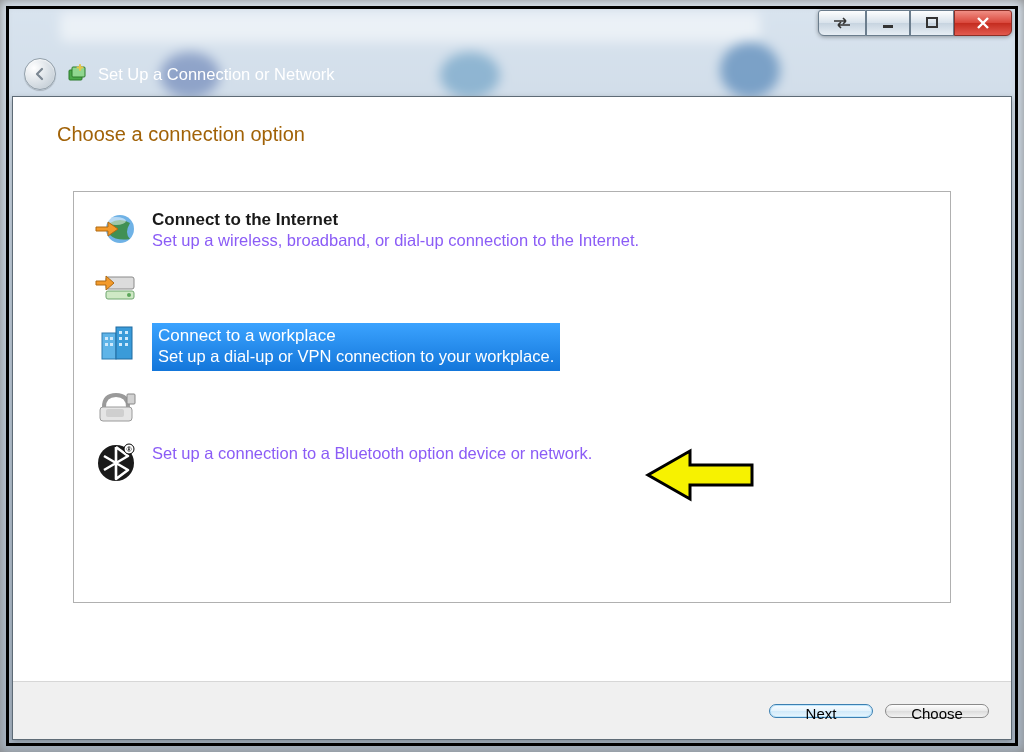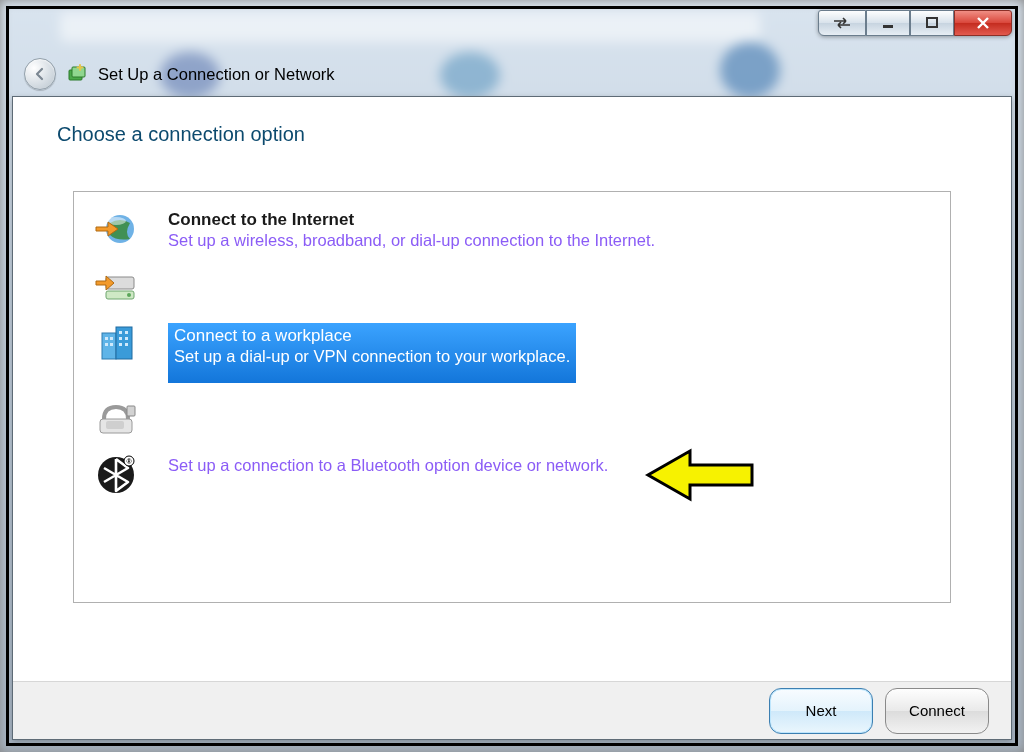--- a/index.html
+++ b/index.html
@@ -98,58 +98,58 @@
     }
     .wizard-icon {
       width: 22px;
       height: 22px;
       display: flex;
       align-items: center;
       justify-content: center;
     }
     .header-title {
       font-size: 16.5px;
-      color: #000000;
+      color: #ffffff;
       font-weight: 400;
     }
 
     .client-area {
       position: absolute;
       left: 12px;
       right: 12px;
       top: 96px;
       bottom: 12px;
       background: #ffffff;
       border: 1px solid #5e6b76;
       box-shadow: 0 2px 6px rgba(0,0,0,0.25);
     }
 
     .page-heading {
       position: absolute;
       left: 44px;
       top: 26px;
       font-size: 20px;
-      color: #0c4a6e;
+      color: #a16207;
       font-weight: 400;
     }
 
     .options-box {
       position: absolute;
       left: 60px;
       top: 94px;
       right: 60px;
       height: 412px;
       border: 1px solid #b0b0b0;
       padding: 10px 0 0 12px;
     }
 
     .option {
       display: flex;
       align-items: flex-start;
-      gap: 28px;
+      gap: 12px;
       padding: 7px 8px 9px 6px;
       position: relative;
     }
     .option .icon-slot {
       width: 48px;
       height: 40px;
       flex: 0 0 48px;
       display: flex;
       align-items: center;
       justify-content: center;
@@ -164,21 +164,21 @@
       font-size: 16.5px;
       color: #8b5cf6;
       line-height: 1.25;
     }
     .option.selected {
       background: transparent;
     }
     .option.selected .textcol {
       background: #1e90ff;
       background: linear-gradient(180deg,#3ba3ff,#1376da);
-      padding: 2px 6px 16px 6px;
+      padding: 2px 6px 4px 6px;
     }
     .option.selected .textcol .opt-title,
     .option.selected .textcol .opt-desc {
       color: #ffffff;
       font-weight: 400;
     }
     .option.selected .textcol .opt-title { font-weight: 400; }
 
     .annotation-arrow {
       position: absolute;
@@ -198,21 +198,21 @@
       background: #f0f0f0;
       border-top: 1px solid #d7d7d7;
       display: flex;
       align-items: center;
       justify-content: flex-end;
       gap: 12px;
       padding-right: 22px;
     }
     .footer button {
       min-width: 104px;
-      height: 46px;
+      height: 14px;
       font-size: 15px;
       border-radius: 12px;
       border: 1px solid #8a8a8a;
       background: linear-gradient(180deg,#fefefe,#e9e9e9 50%,#dcdcdc 51%,#f2f2f2);
       cursor: pointer;
     }
     .footer button.primary {
       border: 1px solid #3c7fb1;
       box-shadow: 0 0 0 1px #bee6fd inset;
       background: linear-gradient(180deg,#f8fcff,#e4f3fc 50%,#cfe9fa 51%,#eaf6fd);
@@ -353,16 +353,16 @@
     </div>
 
     <svg class="annotation-arrow" width="110" height="56" viewBox="0 0 110 56">
       <path d="M108 18 H46 V4 L4 28 L46 52 V38 H108 Z" fill="#f7f200" stroke="#000" stroke-width="3" stroke-linejoin="miter"></path>
     </svg>
 
   </div>
 
   <div class="footer">
     <button class="primary">Next</button>
-    <button>Connect</button>
+    <button>Choose</button>
   </div>
 
 </div>
 
 </body></html>

